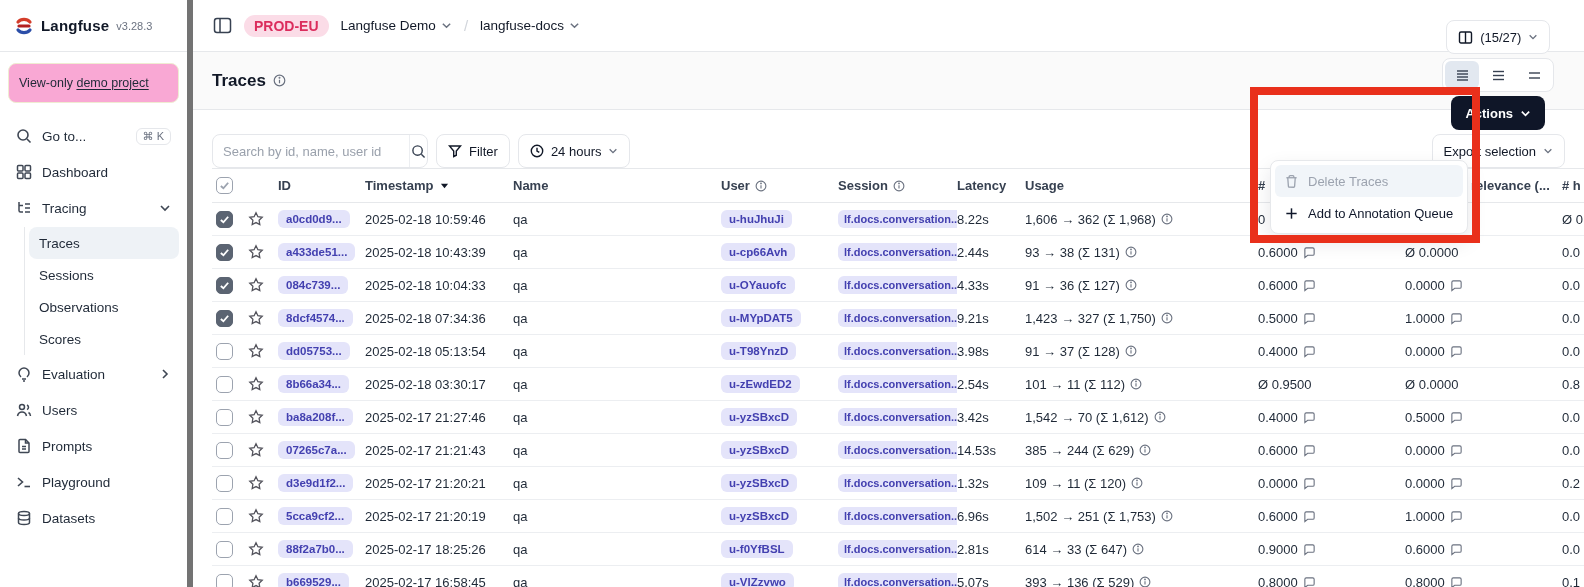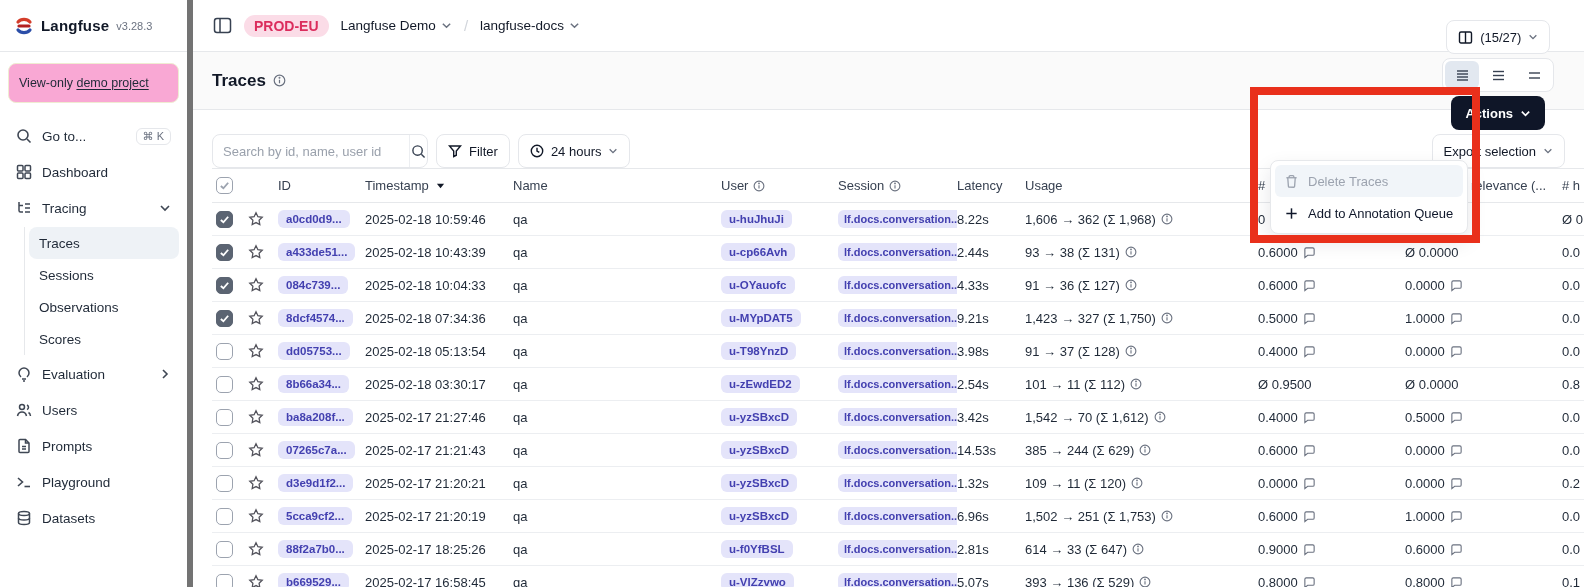--- a/index.html
+++ b/index.html
@@ -65,21 +65,21 @@
     justify-content:center; color:#374151; cursor:pointer; }
   .seg-opt.sel { background:#e2e8f0; }
   .btn-dark { height:34px; border-radius:8px; background:#0f1628; color:#fff; border:0;
     display:inline-flex; align-items:center; gap:7px; padding:0 14px; font-size:13px;
     font-weight:600; cursor:pointer; }
 
   
   .table { position:absolute; left:19px; right:0; top:168px; bottom:0; overflow:hidden; }
   .thead, .trow { display:flex; align-items:center; }
   .thead { height:35px; border-top:1px solid #e6e8eb; border-bottom:1px solid #e6e8eb;
-    color:#374151; font-size:13px; font-weight:400; }
+    color:#374151; font-size:13px; font-weight:700; }
   .trow { height:33px; border-bottom:1px solid #eceef1; font-size:13px; color:#1f2937; }
   .c-check{width:36px; display:flex; justify-content:flex-start; padding-left:4px;}
   .c-star{width:30px;}
   .c-id{width:87px;}
   .c-ts{width:148px;}
   .c-name{width:208px;}
   .c-user{width:117px;}
   .c-sess{width:119px;}
   .c-lat{width:68px;}
   .c-usage{width:233px;}

